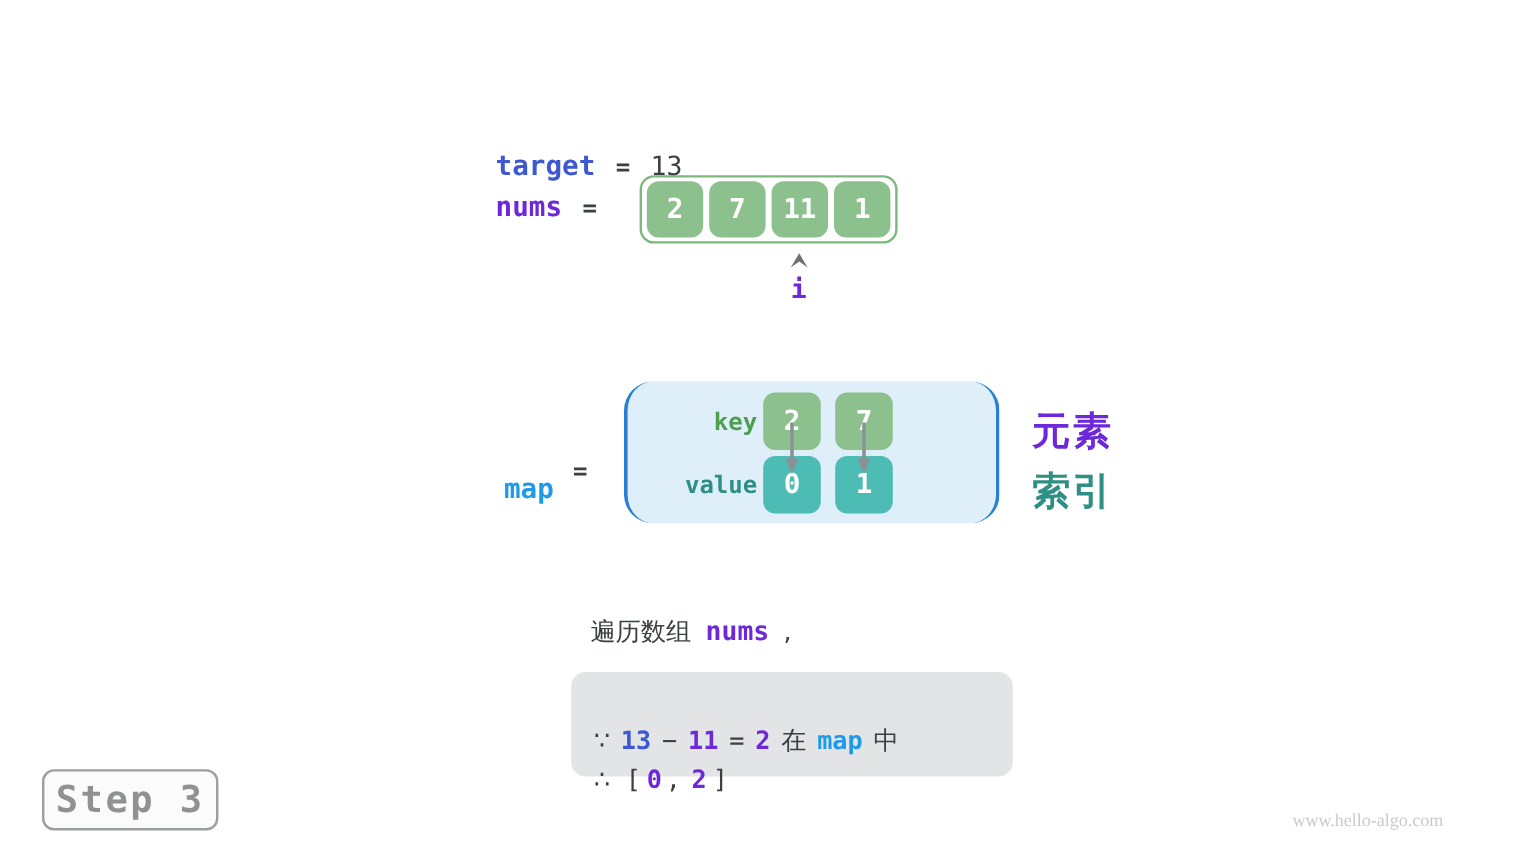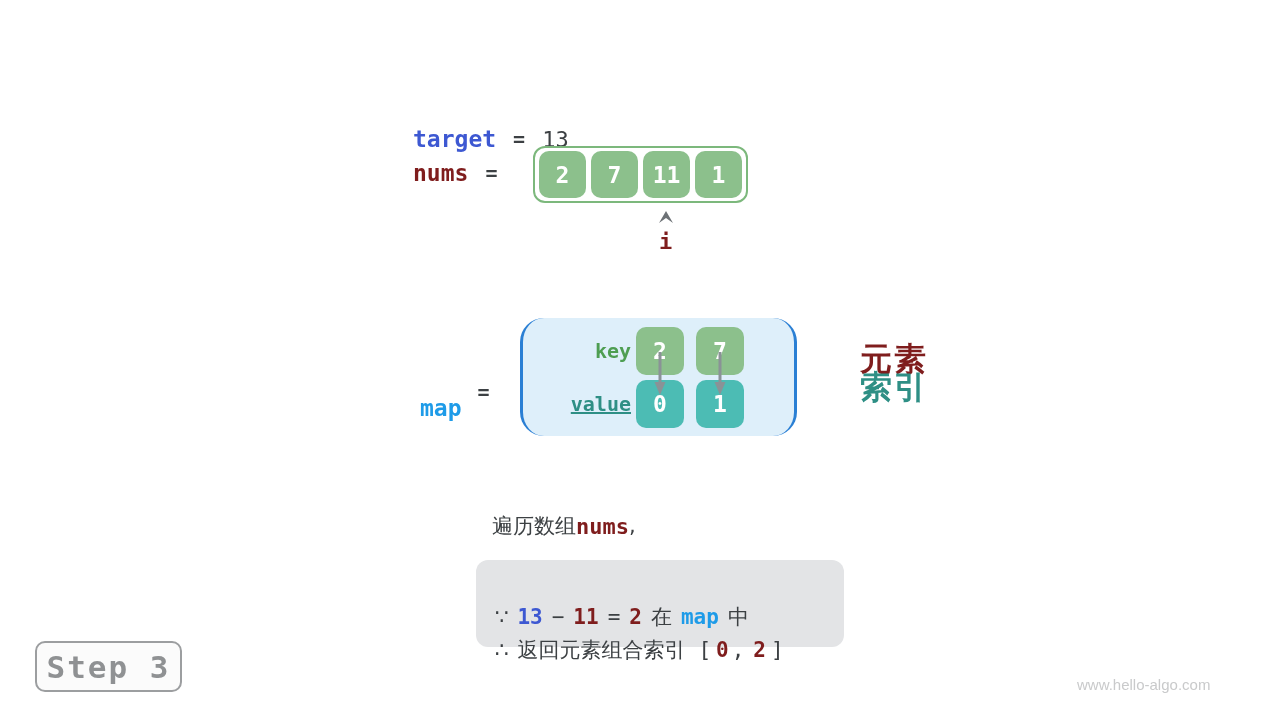--- a/index.html
+++ b/index.html
@@ -4,21 +4,21 @@
 <style>
   html,body{margin:0;padding:0;background:#ffffff;}
   .stage{position:relative;width:1280px;height:720px;background:#ffffff;overflow:hidden;
          font-family:"DejaVu Sans",sans-serif;color:#3c4043;}
   .abs{position:absolute;}
   .row{display:flex;align-items:center;}
   .code{font-family:"DejaVu Sans Mono",monospace;font-weight:bold;}
   .mono{font-family:"DejaVu Sans Mono",monospace;}
   .c-royal{color:#3d58d2;}
   .c-azure{color:#1e9be8;margin-top:32px;}
-  .c-green{color:#7f1d1d;}
+  .c-green{color:#6d28d9;}
   .c-teal{color:#2e8f85;}
   .c-dark{color:#3c4043;}
 
   
   .target-row{left:413px;top:94px;font-size:23px;gap:17px;margin-top:32px;}
   .op{font-family:"DejaVu Sans Mono",monospace;font-size:20px;color:#3c4043;font-weight:bold;}
   .plain-num{font-family:"DejaVu Sans Mono",monospace;font-size:22px;color:#3c4043;}
 
   
   .nums-row{left:413px;top:160px;font-size:23px;gap:17px;}
@@ -28,48 +28,48 @@
   .cell{width:48px;height:47px;border-radius:10px;display:flex;align-items:center;justify-content:center;
         font-family:"DejaVu Sans Mono",monospace;font-weight:bold;font-size:23px;color:#ffffff;}
   .cell.g{background:#8cc08c;}
   .cell.t{background:#4cbcb4;}
 
   .ptr{left:657px;top:210px;}
   .i-label{left:659px;top:229px;font-size:22px;}
 
   
   .map-row{left:420px;top:363px;font-size:23px;gap:16px;}
-  .map-box{left:520px;top:318px;width:277px;height:118px;background:#deeffa;
+  .map-box{left:520px;top:318px;width:313px;height:118px;background:#deeffa;
            border-left:3px solid #2a7fd4;border-right:3px solid #2a7fd4;
            border-top:none;border-bottom:none;border-radius:24px;box-sizing:border-box;}
   .map-box .cell{position:absolute;width:48px;height:48px;}
   .klabel{position:absolute;left:20px;top:21px;width:88px;text-align:right;
           font-family:"DejaVu Sans Mono",monospace;font-weight:bold;font-size:20px;color:#4e9e52;}
   .vlabel{position:absolute;left:20px;top:74px;width:88px;text-align:right;
-          font-family:"DejaVu Sans Mono",monospace;font-weight:bold;font-size:20px;color:#2e8f85;text-decoration:underline;}
+          font-family:"DejaVu Sans Mono",monospace;font-weight:bold;font-size:20px;color:#2e8f85;}
   .kv-arrow{position:absolute;width:14px;height:50px;}
   .side-label{font-size:32px;font-weight:bold;letter-spacing:2px;}
 
   
-  .caption-row{left:492px;top:512px;font-size:21px;}
+  .caption-row{left:492px;top:512px;font-size:21px;gap:12px;}
   .caption-row .code{font-size:22px;}
 
   
   .concl-box{left:476px;top:560px;width:368px;height:87px;background:#e3e4e6;border-radius:12px;
              box-sizing:border-box;padding:9px 19px;display:flex;flex-direction:column;justify-content:space-between;}
   .concl-line{display:flex;align-items:baseline;gap:9px;font-size:21px;line-height:33px;}
   .concl-line .code{font-size:21px;}
   .tight{letter-spacing:0;}
 
   
   .step-badge{left:35px;top:641px;width:147px;height:51px;border:2px solid #9c9ea0;border-radius:10px;
               background:#fbfbfb;box-sizing:border-box;display:flex;align-items:center;justify-content:center;
               font-family:"DejaVu Sans Mono",monospace;font-weight:bold;font-size:31px;color:#8f9193;letter-spacing:2px;}
 
-  .watermark{left:1077px;top:676px;font-family:Liberation Sans, sans-serif;font-size:15px;color:#c9cacb;}
+  .watermark{left:1077px;top:676px;font-family:Liberation Serif, serif;font-size:15px;color:#c9cacb;}
 </style>
 </head>
 <body>
 
 <div class="stage">
 
   <div class="abs row target-row">
     <span class="code c-royal">target</span>
     <span class="op">=</span>
     <span class="plain-num">13</span>
@@ -110,21 +110,21 @@
       <line x1="7" y1="2" x2="7" y2="34" stroke="#8a9296" stroke-width="3"></line>
       <path d="M1.5 32 L12.5 32 L7 45 Z" fill="#8a9296"></path>
     </svg>
     <svg class="kv-arrow" style="left:190px;top:32px;" viewBox="0 0 14 50">
       <line x1="7" y1="2" x2="7" y2="34" stroke="#8a9296" stroke-width="3"></line>
       <path d="M1.5 32 L12.5 32 L7 45 Z" fill="#8a9296"></path>
     </svg>
   </div>
 
   <div class="abs side-label c-green" style="left:860px;top:338px;">元素</div>
-  <div class="abs side-label c-teal" style="left:860px;top:366px;">索引</div>
+  <div class="abs side-label c-teal" style="left:860px;top:388px;">索引</div>
 
   <div class="abs row caption-row">
     <span class="c-dark">遍历数组</span>
     <span class="code c-green">nums</span>
     <span class="c-dark">,</span>
   </div>
 
   <div class="abs concl-box">
     <div class="concl-line">
       <span class="c-dark">∵</span>
@@ -132,21 +132,20 @@
       <span class="c-dark mono">−</span>
       <span class="code c-green">11</span>
       <span class="c-dark mono">=</span>
       <span class="code c-green">2</span>
       <span class="c-dark">在</span>
       <span class="code c-azure">map</span>
       <span class="c-dark">中</span>
     </div>
     <div class="concl-line">
       <span class="c-dark">∴</span>
-      <span class="c-dark">返回元素组合索引</span>
       <span class="c-dark mono tight" style="margin-left:4px;">[</span>
       <span class="code c-green tight" style="margin-left:-4px;">0</span>
       <span class="c-dark mono tight" style="margin-left:-6px;">,</span>
       <span class="code c-green tight">2</span>
       <span class="c-dark mono tight" style="margin-left:-4px;">]</span>
     </div>
   </div>
 
   <div class="abs step-badge">Step 3</div>
 

